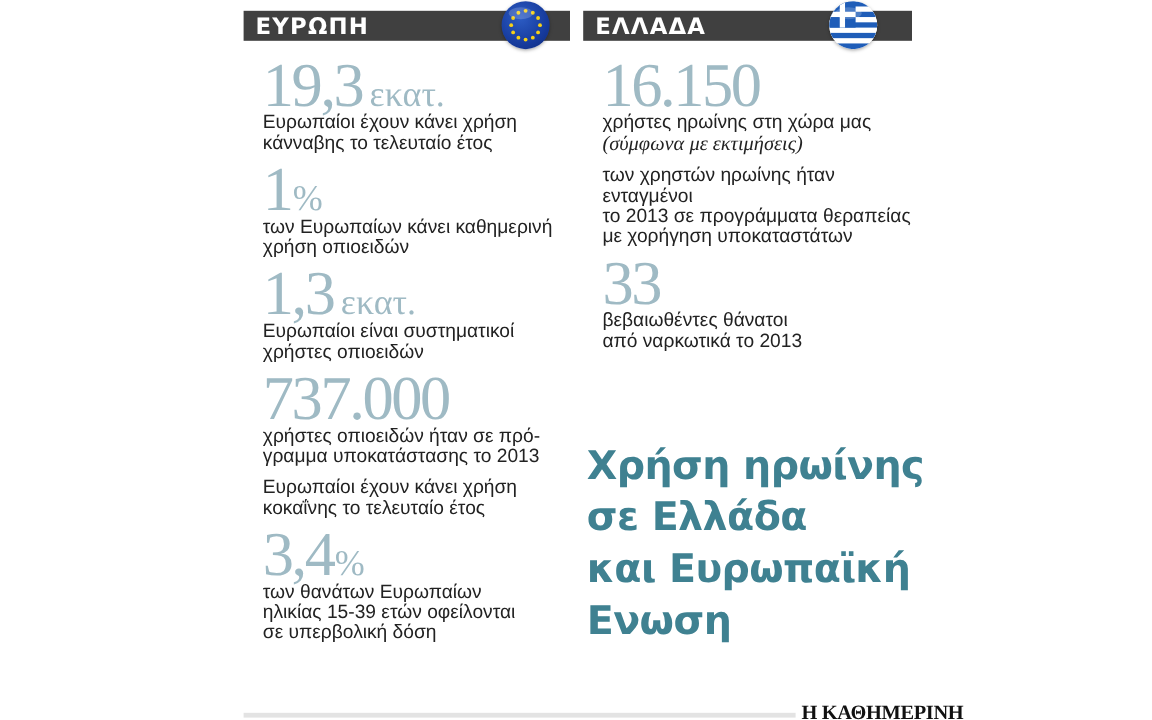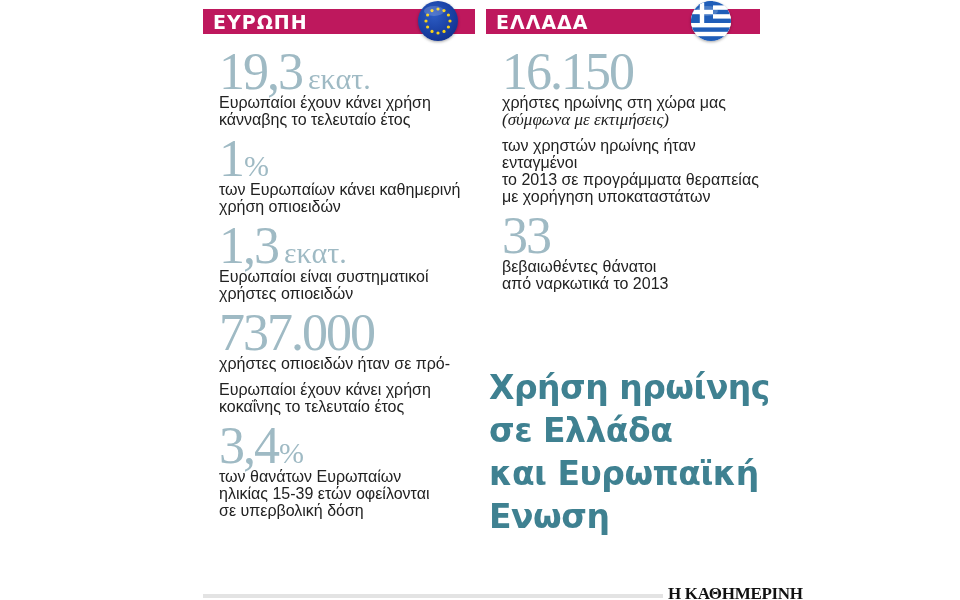--- a/index.html
+++ b/index.html
@@ -1,20 +1,20 @@
 <!DOCTYPE html>
 <html><head>
   <meta charset="utf-8">
   <style>
     html, body { margin:0; padding:0; background:#ffffff; }
     body { width:960px; height:600px; position:relative; overflow:hidden; font-family:"Liberation Sans", sans-serif; color:#1c1c1c; }
     .col { position:absolute; top:0; }
     .col-left { left:203px; width:272px; }
     .col-right { left:486px; width:274px; }
-    .hdr { position:relative; height:25px; margin-top:9px; background:#be185d; }
+    .hdr { position:relative; height:25px; margin-top:9px; background:#404040; }
     .hdr-label { position:absolute; left:10px; top:2px; color:#ffffff; font-weight:bold; font-size:19px; letter-spacing:1px; font-family:"DejaVu Sans", sans-serif; }
     .flag { position:absolute; top:-8px; width:40px; height:40px; border-radius:50%; overflow:hidden; box-shadow:0 1px 3px rgba(0,0,0,0.35); }
     .flag-eu { left:215px; background:radial-gradient(circle at 40% 35%, #2c5cc4 0%, #15399a 65%, #0d2a78 100%); }
     .flag-gr { left:205px; background:#fff; }
     .stat { margin-left:16px; }
     .big { font-family:"Liberation Serif", serif; color:#9fbac4; font-size:52px; line-height:44px; letter-spacing:-2px; height:44px; white-space:nowrap; }
     .unit { font-size:30px; letter-spacing:0; margin-left:6px; }
     .pct { font-size:30px; letter-spacing:0; margin-left:1px; }
     .desc { font-size:16px; line-height:17px; color:#222; }
     .desc .it { font-style:italic; font-family:"Liberation Serif", serif; font-size:17px; }
@@ -74,20 +74,21 @@
         <div>Ευρωπαίοι είναι συστηματικοί</div>
         <div>χρήστες οπιοειδών</div>
       </div>
   </div>
 
   <div style="height:9px"></div>
   <div class="stat">
     <div class="big"><span>737.000</span></div>
     <div class="desc">
         <div>χρήστες οπιοειδών ήταν σε πρό-</div>
+        <div>γραμμα υποκατάστασης το 2013</div>
       </div>
   </div>
 
   <div style="height:9px"></div>
   <div class="stat">
     <div class="desc">
         <div>Ευρωπαίοι έχουν κάνει χρήση</div>
         <div>κοκαΐνης το τελευταίο έτος</div>
       </div>
   </div>

